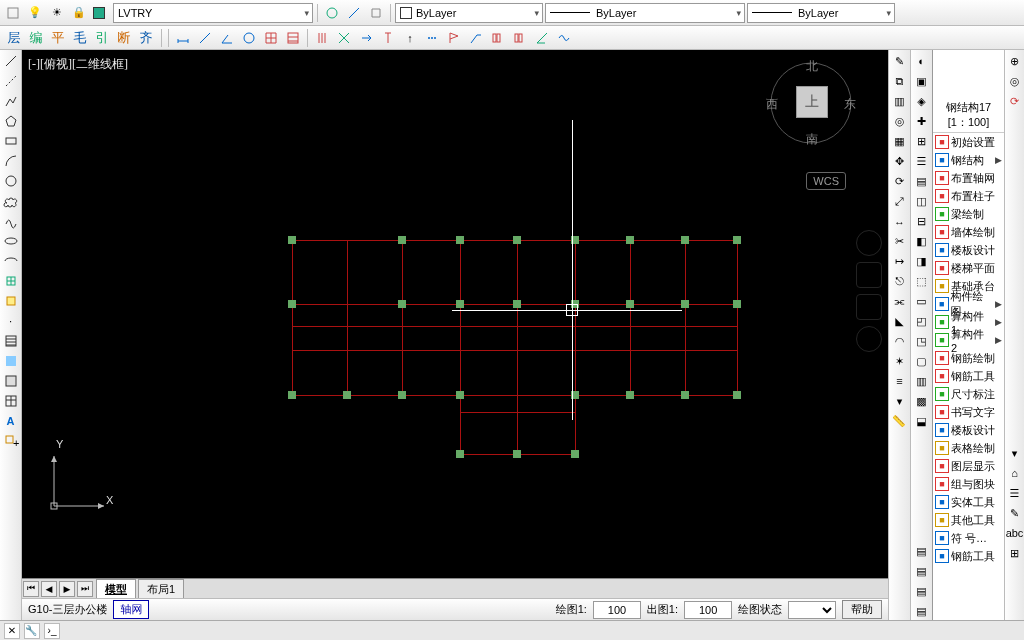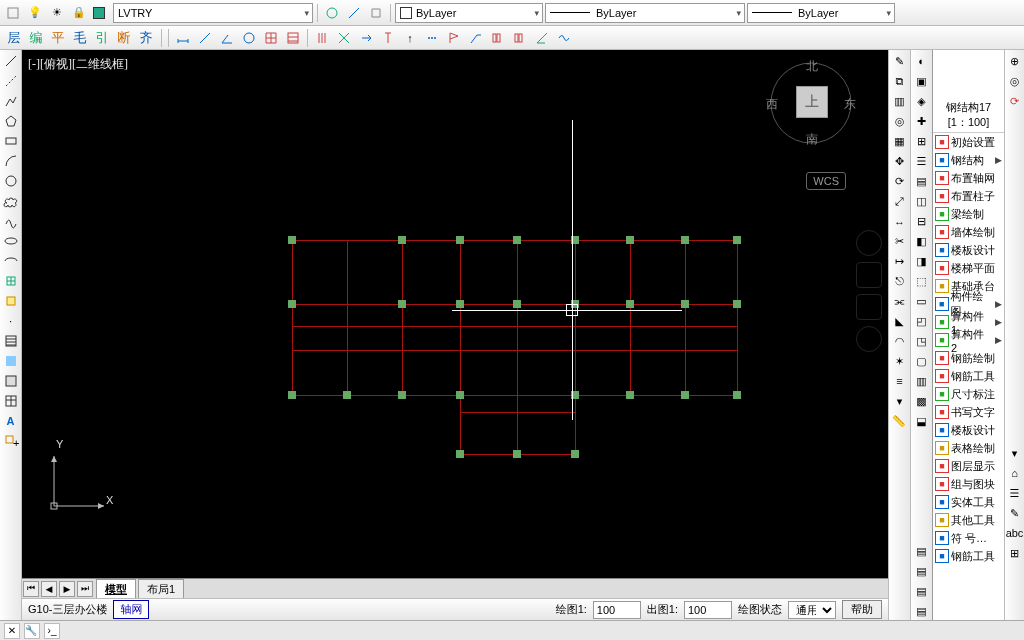--- a/index.html
+++ b/index.html
@@ -58,21 +58,21 @@
 .tabnav { display: flex; }
 .tabnav span { width: 16px; height: 16px; border: 1px solid #999; background: #eee; display:flex; align-items:center; justify-content:center; font-size: 9px; margin: 0 1px; cursor: pointer; }
 .tab { padding: 2px 8px; border: 1px solid #999; border-bottom: none; background: #eee; margin-left: 2px; cursor: pointer; }
 .tab.active { background: #fff; font-weight: bold; text-decoration: underline; }
 .tabrow .spacer { flex:1; }
 
 
 .inner-status { height: 22px; background: linear-gradient(#fefefe,#e6e6e6); border-top: 1px solid #bbb; display: flex; align-items: center; padding: 0 6px; gap: 6px; }
 .inner-status .label { color: #000; }
 .inner-status .boxed { border: 1px solid #00a; background: #fff; padding: 1px 6px; color: #00a; }
-.inner-status input, .inner-status select { height: 18px; border: 1px solid #999; padding: 0 3px; background: #fff; width: 48px; }
+.inner-status input, .inner-status select { height: 18px; border: 1px solid #999; padding: 0 14px; background: #fff; width: 48px; }
 .inner-status .btn { border: 1px solid #888; padding: 1px 8px; background: #eee; cursor: pointer; }
 
 
 .right-panel { width: 72px; background: #fff; border-left: 1px solid #999; display: flex; flex-direction: column; }
 .rp-head { text-align: center; padding: 2px 8px; border-bottom: 1px solid #ccc; white-space: pre-line; font-size: 11px; margin-top: 48px; }
 .rp-item { display: flex; align-items: center; height: 18px; padding-left: 2px; cursor: pointer; gap: 2px; }
 .rp-ic { width: 14px; height: 14px; border: 1px solid #b55; display:flex; align-items:center; justify-content:center; font-size: 9px; background:#fff; }
 .rp-ic.r { border-color:#d33; color:#d33; }
 .rp-ic.g { border-color:#2a2; color:#2a2; }
 .rp-ic.y { border-color:#c90; color:#c90; }

